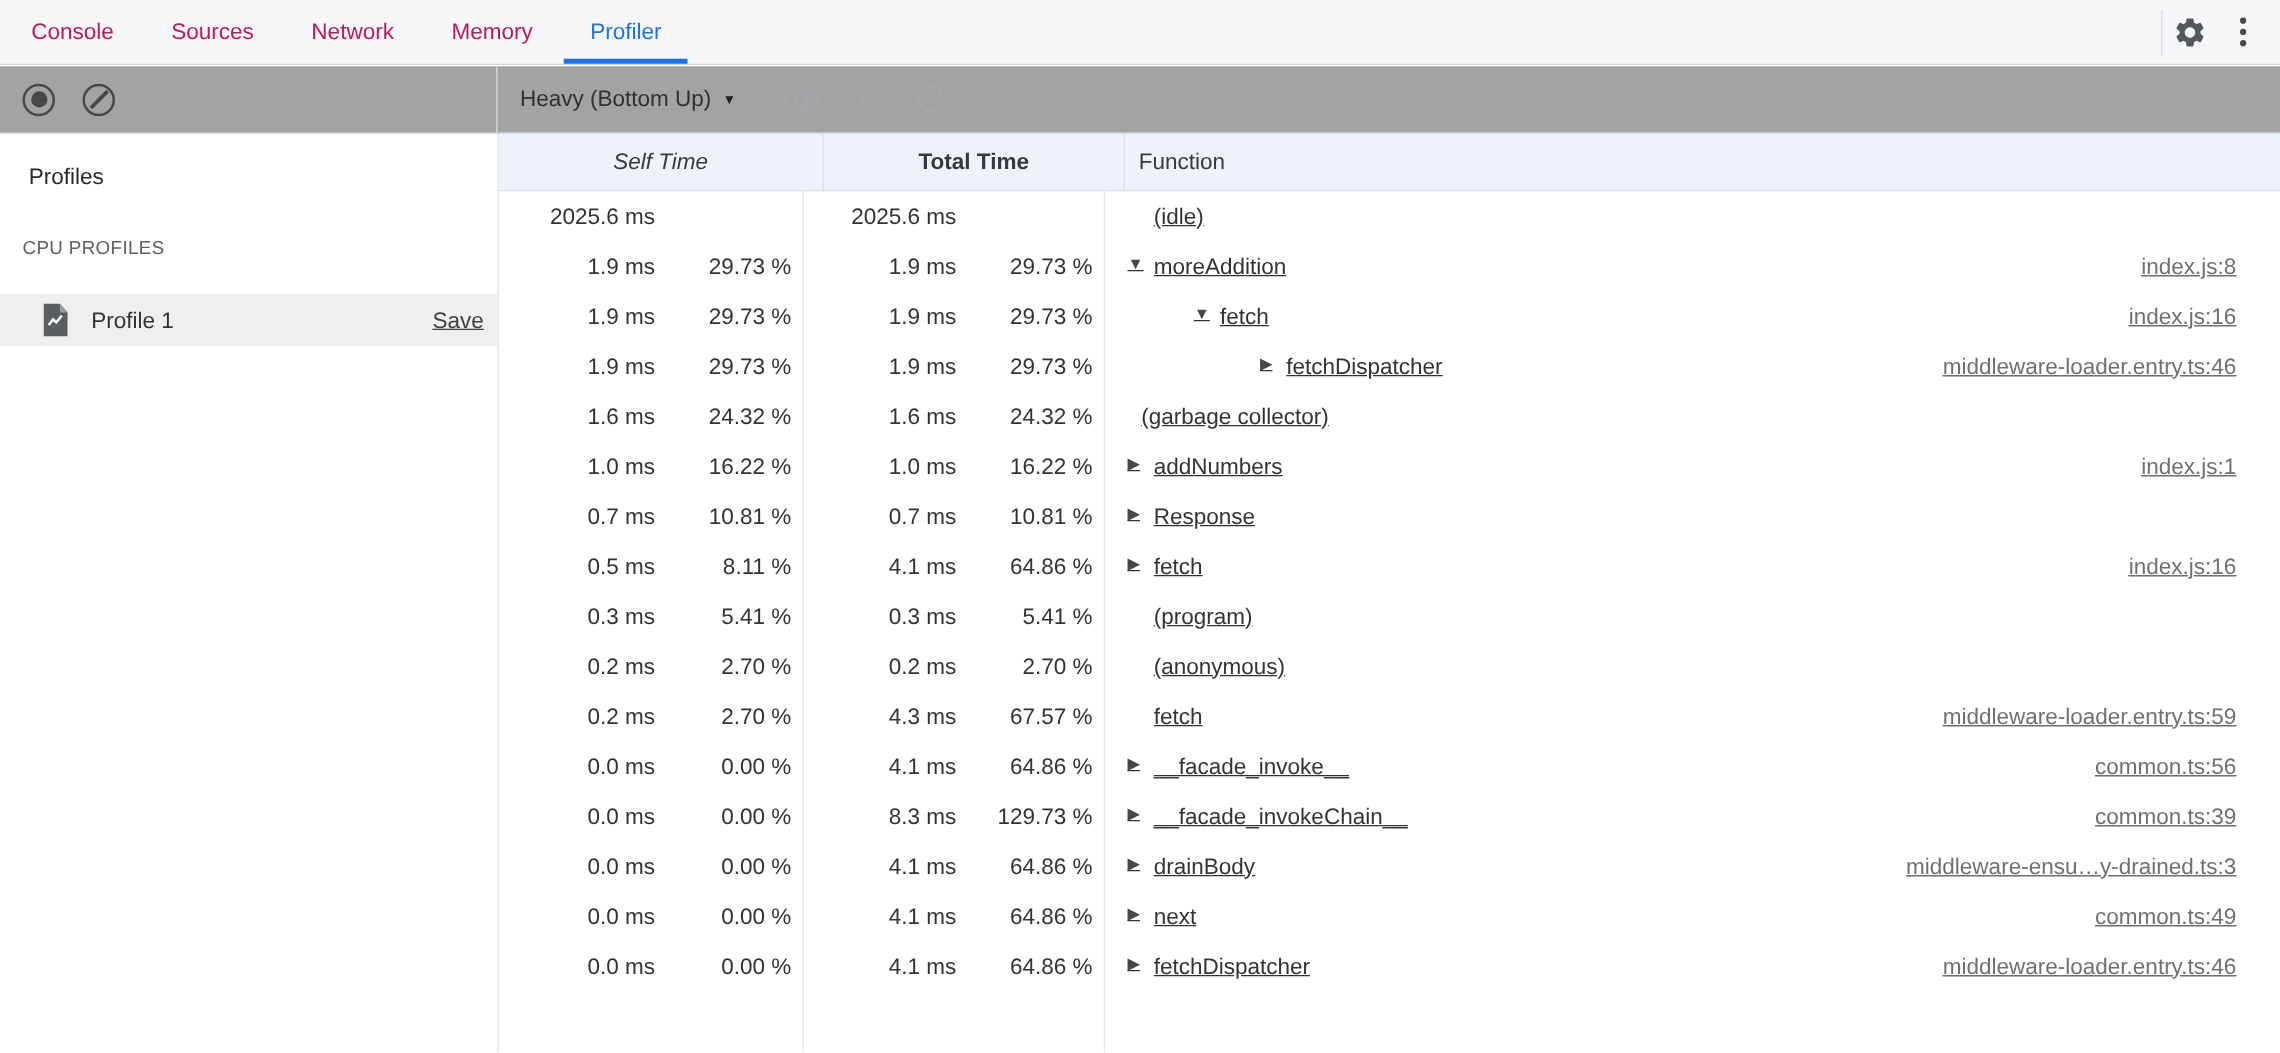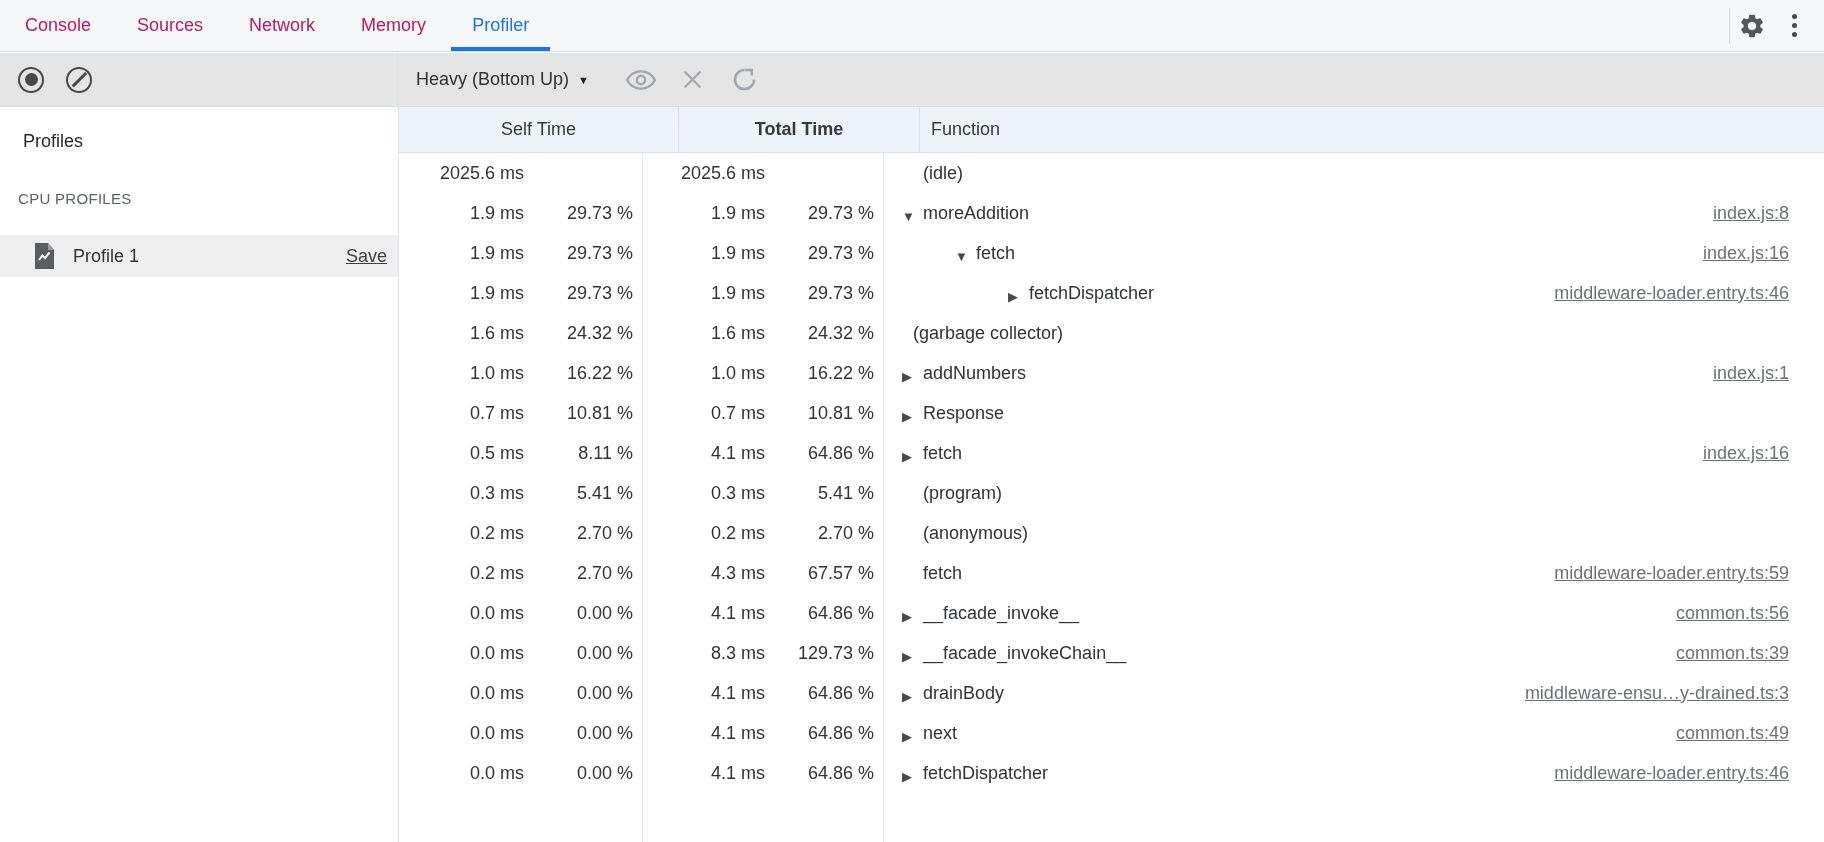--- a/index.html
+++ b/index.html
@@ -14,21 +14,21 @@
   .tab-strip{display:flex;align-items:stretch;}
   .tab{display:flex;align-items:center;padding:0 21px;margin:0 2px;font-size:18px;color:#be185d;position:relative;cursor:default;}
   .tab.active{color:#1a73e8;}
   .tab.active::after{content:'';position:absolute;left:0;right:0;bottom:0;height:4px;background:#1a73e8;}
   .tb-spacer{flex:1;}
   .v-divider{width:1px;height:36px;background:#d3d9e3;align-self:center;}
   .titlebar-btn{width:44px;display:flex;align-items:center;justify-content:center;}
   .kebab{display:flex;flex-direction:column;gap:4px;align-items:center;}
   .kebab i{width:5px;height:5px;border-radius:50%;background:#46484a;display:block;}
   
-  .toolbar{position:absolute;top:53px;left:0;right:0;height:53px;background:#e5e5e5;
+  .toolbar{position:absolute;top:53px;left:0;right:0;height:53px;background:#a3a3a3;
     border-bottom:1px solid #d9dfea;display:flex;align-items:stretch;}
   .tb-left{width:398px;border-right:1px solid #d9dfea;display:flex;align-items:center;
     padding-left:13px;gap:12px;box-sizing:border-box;}
   .tb-right{flex:1;display:flex;align-items:center;padding-left:18px;}
   .icon-btn{width:36px;height:36px;display:flex;align-items:center;justify-content:center;cursor:default;}
   .record-glyph{width:26px;height:26px;border:2.5px solid #46484a;border-radius:50%;
     box-sizing:border-box;display:flex;align-items:center;justify-content:center;}
   .record-glyph::after{content:'';width:13px;height:13px;border-radius:50%;background:#46484a;}
   .clear-glyph{width:26px;height:26px;border:2.5px solid #46484a;border-radius:50%;
     box-sizing:border-box;display:flex;align-items:center;justify-content:center;}
@@ -45,35 +45,35 @@
   .profile-list{margin-top:26px;}
   .profile-item{height:42px;display:flex;align-items:center;padding:0 11px 0 33px;font-size:18px;color:#313337;}
   .profile-item.selected{background:#efefef;}
   .profile-icon{display:flex;margin-right:17px;}
   .save-link{margin-left:auto;color:#3e4043;text-decoration:underline;cursor:pointer;}
   
   .main{position:absolute;top:107px;bottom:0;left:399px;right:0;}
   .grid-header{height:45px;background:#eef2fa;border-bottom:1px solid #d9dfec;display:flex;}
   .gh-cell{box-sizing:border-box;border-right:1px solid #d9dfec;display:flex;align-items:center;
     justify-content:center;font-size:18px;color:#37393d;}
-  .gh-self{width:280px;}
+  .gh-self{width:260px;font-style:italic;}
   .gh-total{width:241px;font-weight:bold;}
   .gh-fn{flex:1;justify-content:flex-start;padding-left:11px;border-right:none;}
   .grid-body{position:absolute;top:46px;bottom:0;left:0;right:0;}
   .col-line{position:absolute;top:0;bottom:0;width:1px;background:#e2e7f2;}
   .col-line.c1{left:243px;}
   .col-line.c2{left:484px;}
   .rows{position:relative;}
   .row{height:40px;display:flex;align-items:center;font-size:18px;color:#313337;}
   .cell-time{display:flex;align-items:center;box-sizing:border-box;}
   .cell-self{width:244px;}
   .cell-total{width:241px;}
   .ms{flex:1;text-align:right;}
   .pct{width:119px;text-align:right;padding-right:10px;box-sizing:border-box;}
-  .cell-fn{flex:1;display:flex;align-items:flex-end;min-width:0;}
+  .cell-fn{flex:1;display:flex;align-items:flex-start;min-width:0;text-decoration:underline;}
   .tree-arrow{font-size:13px;color:#46484c;width:14px;flex:none;}
   .fn-name{white-space:nowrap;}
   .src-link{margin-left:auto;padding-right:35px;color:#6e7173;text-decoration:underline;white-space:nowrap;cursor:pointer;}
 </style>
 </head>
 <body>
 
 <div class="tabbar">
   <div class="tab-strip">
       <div class="tab">Console</div>

